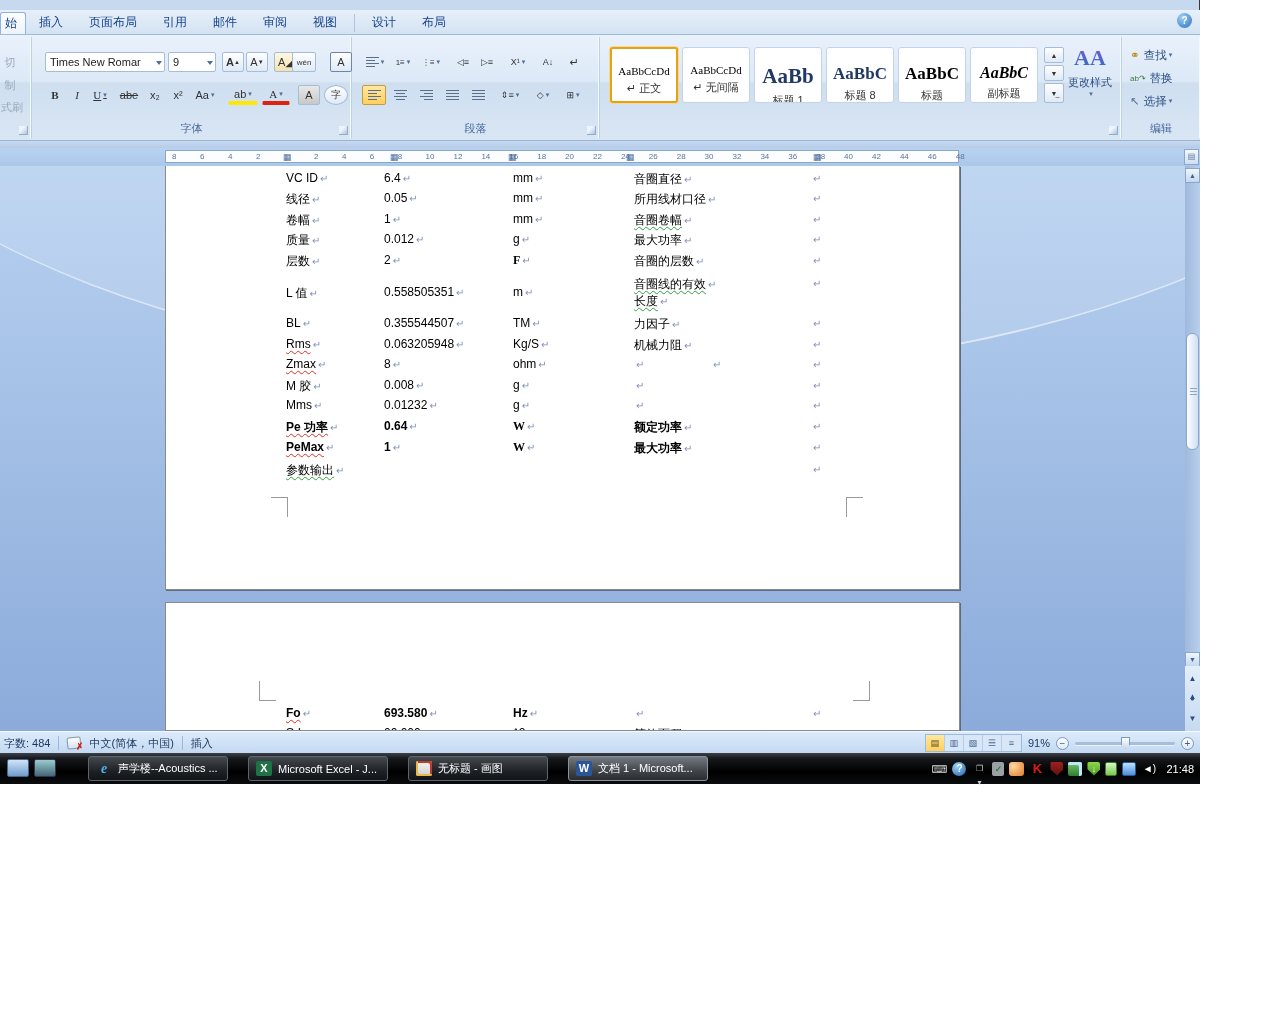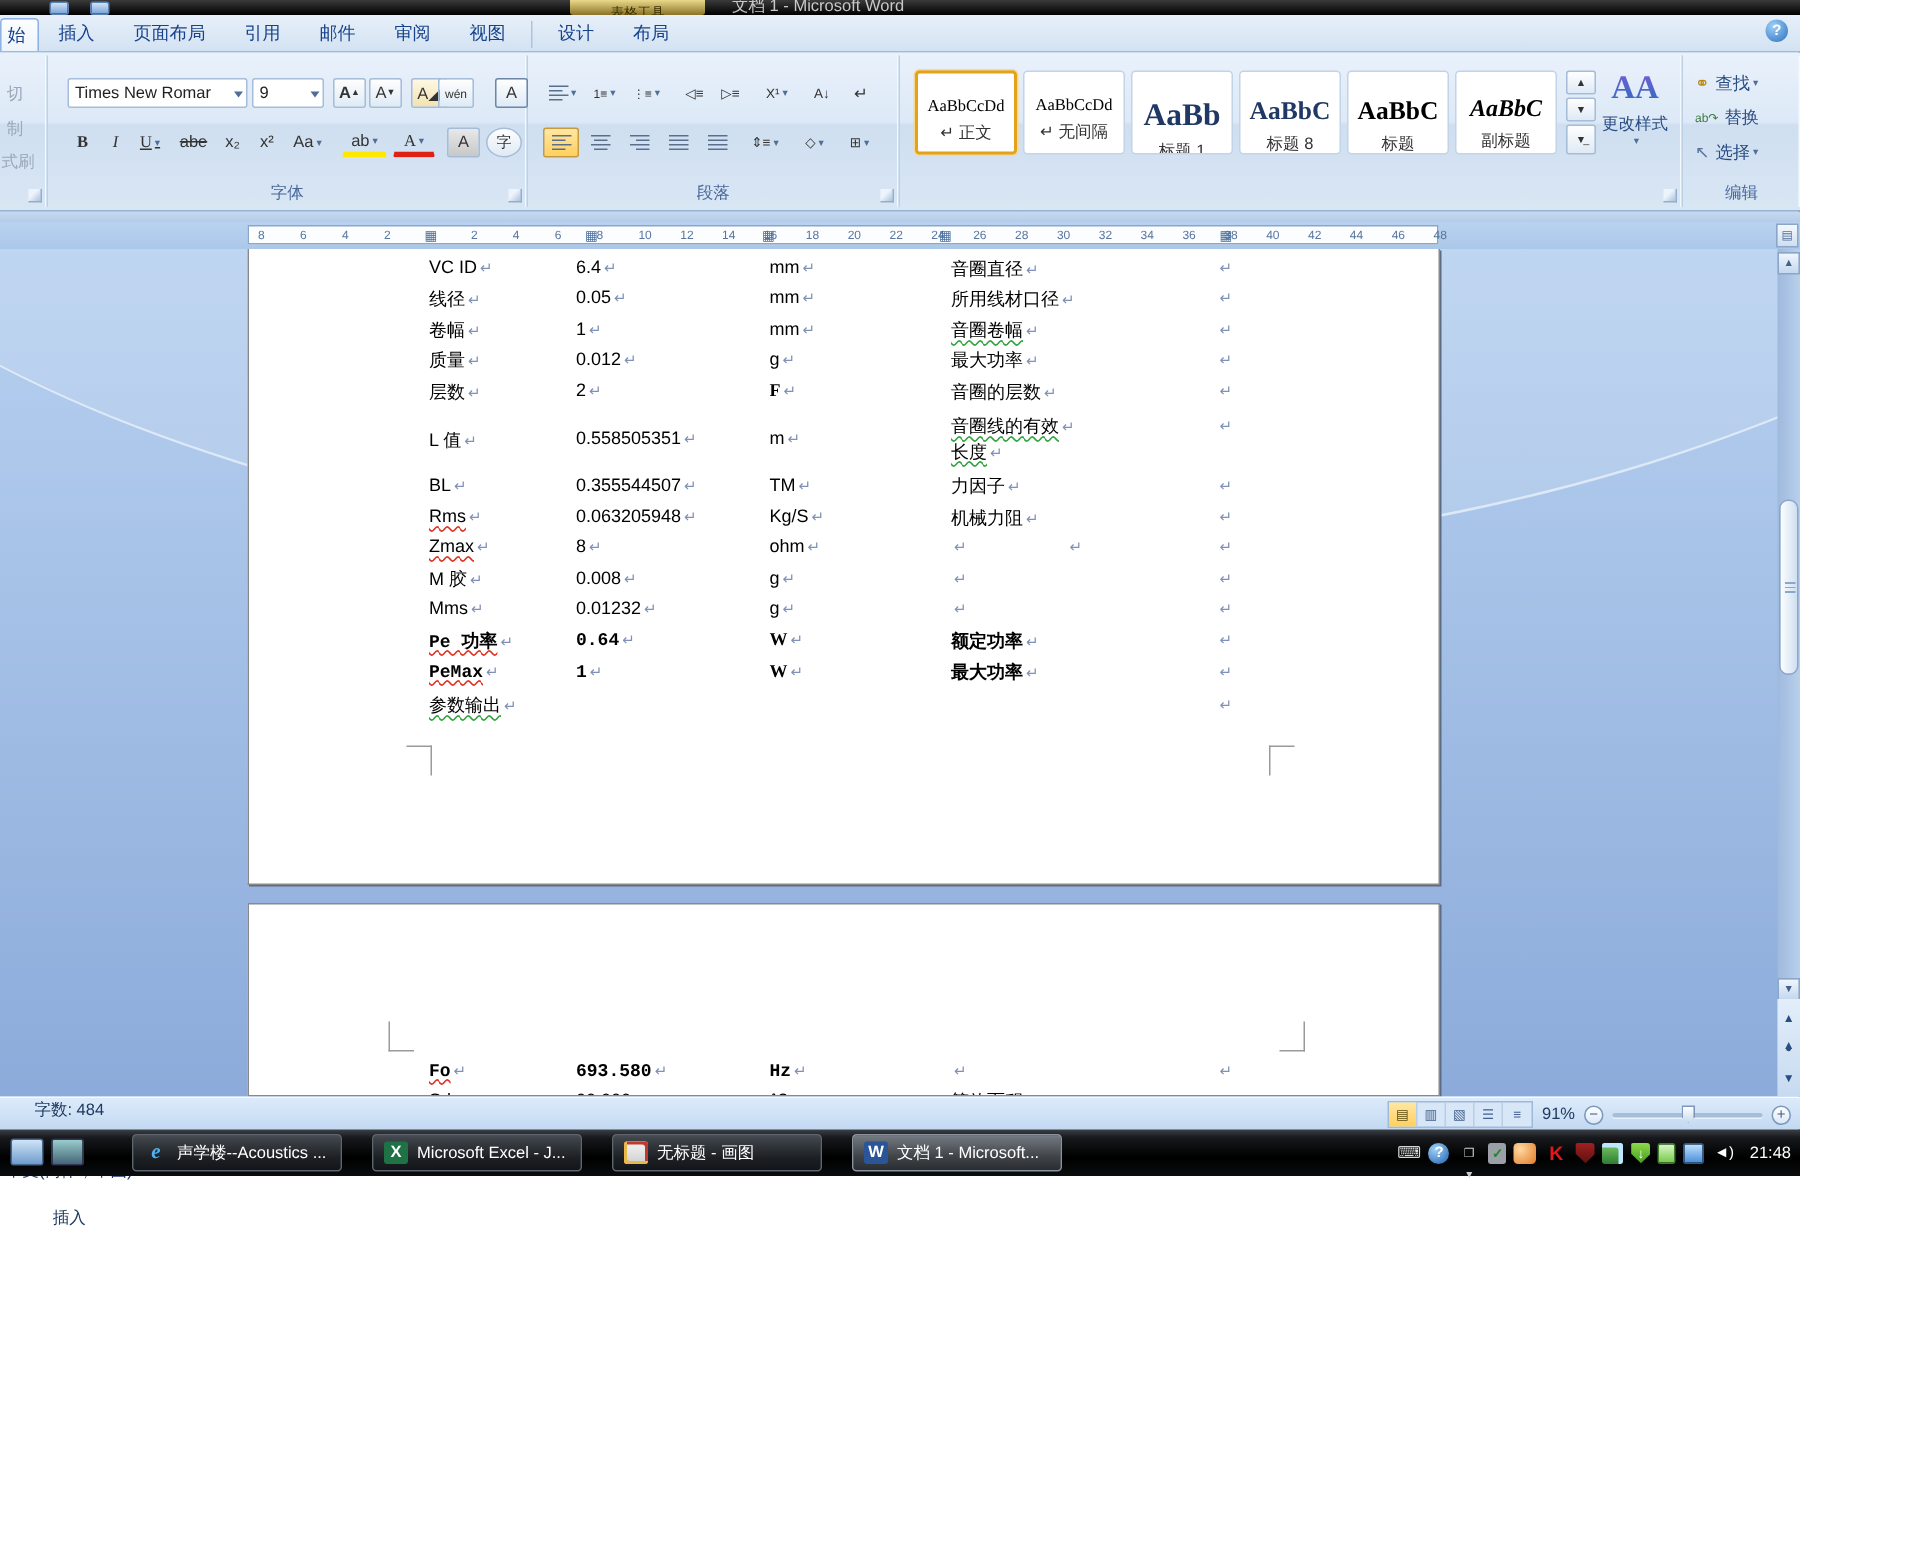--- a/index.html
+++ b/index.html
@@ -71,41 +71,41 @@
   
   .workspace { position:absolute; left:0; top:166px; width:1200px; height:565px; background:linear-gradient(#b7d1f0,#8cabda); overflow:hidden; }
   .swoosh { position:absolute; left:-220px; top:-590px; width:1700px; height:800px; border-radius:50%; border-bottom:2px solid rgba(255,255,255,.55); background:rgba(255,255,255,.12); }
   .page { position:absolute; left:165px; width:795px; background:#fff; border:1px solid #898989; box-shadow:1px 1px 0 #5d6c82; overflow:hidden; }
   .p1 { top:0; height:424px; border-top:none; }
   .p2 { top:436px; height:129px; }
   .trow { position:absolute; left:0; width:100%; height:16px; font-size:12px; color:#000; }
   .c { position:absolute; white-space:nowrap; }
   .c1 { left:120px; } .c2 { left:218px; } .c3 { left:347px; } .c4 { left:468px; } .c5 { left:645px; }
   .pm { color:#8091b8; font-size:10px; margin-left:2px; }
-  .b { font-weight:bold;font-family:Liberation Mono, monospace; }
+  .b { font-weight:bold; }
   .ub { font-family:"Liberation Serif",serif; font-weight:bold; }
   .wr { text-decoration:underline; text-decoration-style:wavy; text-decoration-color:#e03020; text-decoration-thickness:1px; text-underline-offset:2px; }
   .wg { text-decoration:underline; text-decoration-style:wavy; text-decoration-color:#2fa33c; text-decoration-thickness:1px; text-underline-offset:2px; }
   .corner { position:absolute; width:17px; height:20px; }
   .cn-tr { border-top:1px solid #9a9a9a; border-right:1px solid #9a9a9a; }
   .cn-tl { border-top:1px solid #9a9a9a; border-left:1px solid #9a9a9a; }
   .cn-bl { border-bottom:1px solid #9a9a9a; border-left:1px solid #9a9a9a; }
   .cn-br { border-bottom:1px solid #9a9a9a; border-right:1px solid #9a9a9a; }
 
   
   .vscroll { position:absolute; left:1185px; top:0; width:15px; height:565px; background:linear-gradient(90deg,#9fb9dd,#b9d0ec); }
   .sc-btn { position:absolute; left:0; width:15px; height:15px; background:linear-gradient(#f0f6fc,#c4d8ee); border:1px solid #8aa6c8; color:#44608c; font-size:7px; text-align:center; line-height:13px; }
   .sc-thumb { position:absolute; left:1px; top:167px; width:13px; height:117px; background:linear-gradient(90deg,#fdfeff,#cfdff1); border:1px solid #8aa6c8; border-radius:6px; }
   .sc-grip { position:absolute; left:3px; top:54px; width:7px; height:8px; background:repeating-linear-gradient(#8aa6c8 0 1px,transparent 1px 3px); }
   .nav-zone { position:absolute; left:1185px; top:500px; width:15px; height:65px; background:linear-gradient(#e3eefa,#c6daf0); }
   .nav-b { position:absolute; left:1px; width:13px; height:18px; font-size:8px; color:#2a4d82; text-align:center; line-height:18px; }
 
   
   .statusbar { position:absolute; left:0; top:731px; width:1200px; height:22px; background:linear-gradient(#dcebfb,#c3d9f1); border-top:1px solid #f4f9ff; font-size:11px; color:#1f3a60; }
-  .sb-left { position:absolute; left:4px; top:0; height:22px; display:flex; align-items:center; gap:8px;flex-direction:column; }
+  .sb-left { position:absolute; left:4px; top:0; height:22px; display:flex; align-items:center; gap:8px; }
   .sb-sep { width:1px; height:14px; background:#9fb9d8; }
   .proof-ic { width:14px; height:12px; background:linear-gradient(#fdfdfd,#d8e2ee); border:1px solid #8899aa; border-radius:2px; position:relative; transform:rotate(-6deg); }
   .proof-ic::after { content:"✗"; position:absolute; right:-3px; bottom:-4px; color:#d02010; font-size:9px; font-weight:bold; }
   .sb-right { position:absolute; right:6px; top:0; height:22px; display:flex; align-items:center; gap:6px; }
   .view-btns { display:flex; border:1px solid #9fb9d8; background:#d7e7f7; }
   .vb { width:19px; height:16px; font-size:9px; color:#44608c; text-align:center; line-height:16px; border-right:1px solid #b9cde4; }
   .vb.on { background:linear-gradient(#ffe7a2,#ffd05e); color:#5a4a10; }
   .zoom-circle { width:13px; height:13px; border-radius:50%; border:1px solid #7d98bc; background:linear-gradient(#fff,#dce9f7); color:#44608c; font-size:10px; line-height:11px; text-align:center; }
   .zoom-track { position:relative; width:100px; height:3px; background:#a7bedb; border-radius:2px; box-shadow:0 1px 0 #e8f2fc; }
   .zoom-thumb { position:absolute; left:46px; top:-5px; width:9px; height:12px; background:linear-gradient(#fdfeff,#c9dbf0); border:1px solid #7d98bc; clip-path:polygon(0 0,100% 0,100% 70%,50% 100%,0 70%); }
@@ -120,26 +120,20 @@
   .tr-ic { width:16px; height:14px; font-size:11px; line-height:14px; text-align:center; border-radius:2px; }
   .shield { clip-path:polygon(0 0,100% 0,100% 55%,50% 100%,0 55%); }
   .time { font-size:11px; color:#fff; margin-left:4px; }
 </style>
 </head>
 <body>
 
 <div class="screen">
   <div class="win">
 
-    <div class="titlebar">
-      <span class="qat-ico" style="left:33px"></span>
-      <span class="qat-ico" style="left:60px"></span>
-      <span class="ctx-glow">表格工具</span>
-      <span class="win-title">文档 1 - Microsoft Word</span>
-    </div>
 
     <div class="tabrow">
       <span class="tab active">始</span>
       <span class="tab">插入</span>
       <span class="tab">页面布局</span>
       <span class="tab">引用</span>
       <span class="tab">邮件</span>
       <span class="tab">审阅</span>
       <span class="tab">视图</span>
       <span class="tab-sep"></span>

